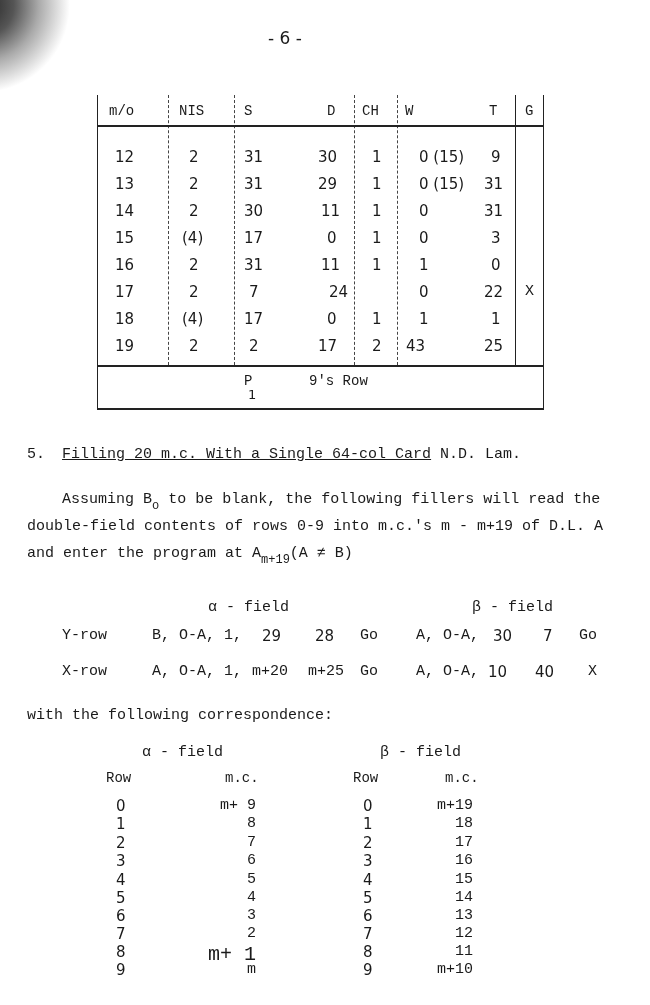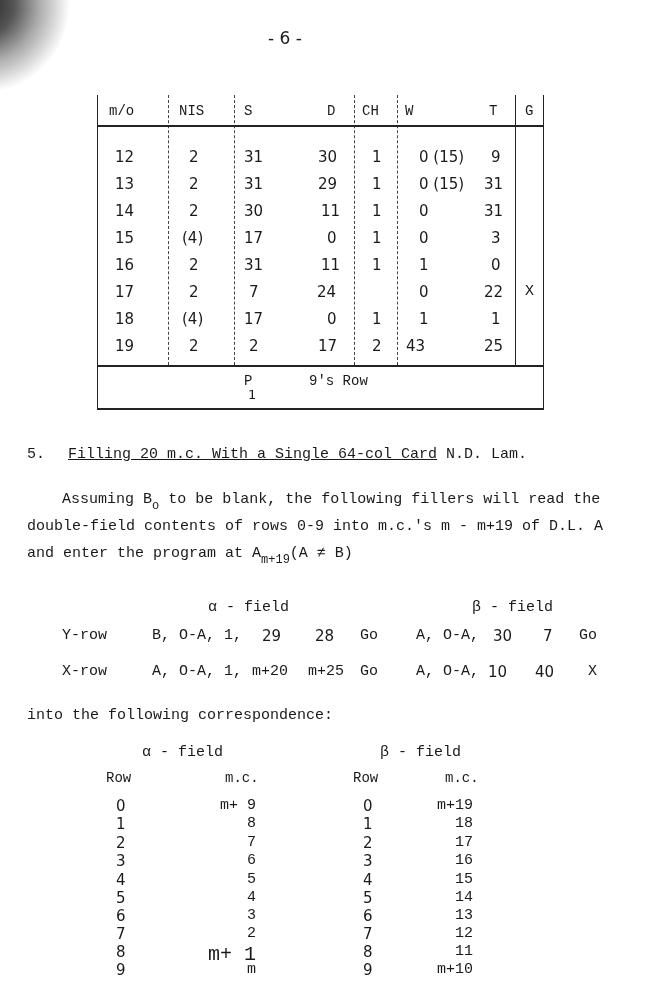--- a/index.html
+++ b/index.html
@@ -98,21 +98,21 @@
     <span class="cell" style="left:147px;top:161px;">31</span>
     <span class="cell" style="left:224px;top:161px;">11</span>
     <span class="cell" style="left:275px;top:161px;">1</span>
     <span class="cell" style="left:322px;top:161px;">1</span>
     <span class="cell" style="left:394px;top:161px;">0</span>
   </div>
   <div>
     <span class="cell" style="left:18px;top:188px;">17</span>
     <span class="cell" style="left:92px;top:188px;">2</span>
     <span class="cell" style="left:152px;top:188px;">7</span>
-    <span class="cell" style="left:220px;top:188px;">24</span>
+    <span class="cell" style="left:232px;top:188px;">24</span>
     <span class="cell" style="left:322px;top:188px;">0</span>
     <span class="cell" style="left:387px;top:188px;">22</span>
     <span class="cell" style="left:428px;top:188px;font-family:'Liberation Mono',monospace;">X</span>
   </div>
   <div>
     <span class="cell" style="left:18px;top:215px;">18</span>
     <span class="cell" style="left:85px;top:215px;">(4)</span>
     <span class="cell" style="left:147px;top:215px;">17</span>
     <span class="cell" style="left:230px;top:215px;">0</span>
     <span class="cell" style="left:275px;top:215px;">1</span>
@@ -131,21 +131,21 @@
 
   <div>
     <span class="foot" style="left:147px;top:278px;">P</span>
     <span class="foot num" style="left:151px;top:292px;font-size:13px;">1</span>
     <span class="foot" style="left:212px;top:278px;">9's Row</span>
   </div>
 </div>
 
 <div class="abs body-text heading" style="left:27px;top:446px;">
   <span>5.</span>
-  <u style="margin-left:14px;">Filling 20 m.c. With a Single 64-col Card</u>
+  <u style="margin-left:8px;">Filling 20 m.c. With a Single 64-col Card</u>
   <span>N.D. Lam.</span>
 </div>
 
 <div class="abs body-text" style="left:62px;top:491px;">
   <span>Assuming B</span><span class="sub">o</span><span> to be blank, the following fillers will read the</span>
 </div>
 <div class="abs body-text" style="left:27px;top:518px;">double-field contents of rows 0-9 into m.c.'s m - m+19 of D.L. A</div>
 <div class="abs body-text" style="left:27px;top:545px;">
   <span>and enter the program at A</span><span class="sub">m+19</span><span>(A ≠ B)</span>
 </div>
@@ -169,21 +169,21 @@
   <span class="abs body-text" style="left:152px;top:663px;">A, O-A, 1,</span>
   <span class="abs body-text" style="left:252px;top:663px;">m+20</span>
   <span class="abs body-text" style="left:308px;top:663px;">m+25</span>
   <span class="abs body-text" style="left:360px;top:663px;">Go</span>
   <span class="abs body-text" style="left:416px;top:663px;">A, O-A,</span>
   <span class="abs body-text num" style="left:488px;top:663px;">10</span>
   <span class="abs body-text num" style="left:535px;top:663px;">40</span>
   <span class="abs body-text" style="left:588px;top:663px;">X</span>
 </div>
 
-<div class="abs body-text" style="left:27px;top:707px;">into the following correspondence:</div>
+<div class="abs body-text" style="left:27px;top:707px;">with the following correspondence:</div>
 
 <div class="abs body-text" style="left:142px;top:744px;">α - field</div>
 <div class="abs body-text" style="left:380px;top:744px;">β - field</div>
 <div class="abs corr" style="left:106px;top:770px;">Row</div>
 <div class="abs corr" style="left:225px;top:770px;">m.c.</div>
 <div class="abs corr" style="left:353px;top:770px;">Row</div>
 <div class="abs corr" style="left:445px;top:770px;">m.c.</div>
 
 <div id="corr-alpha">
     <div>

